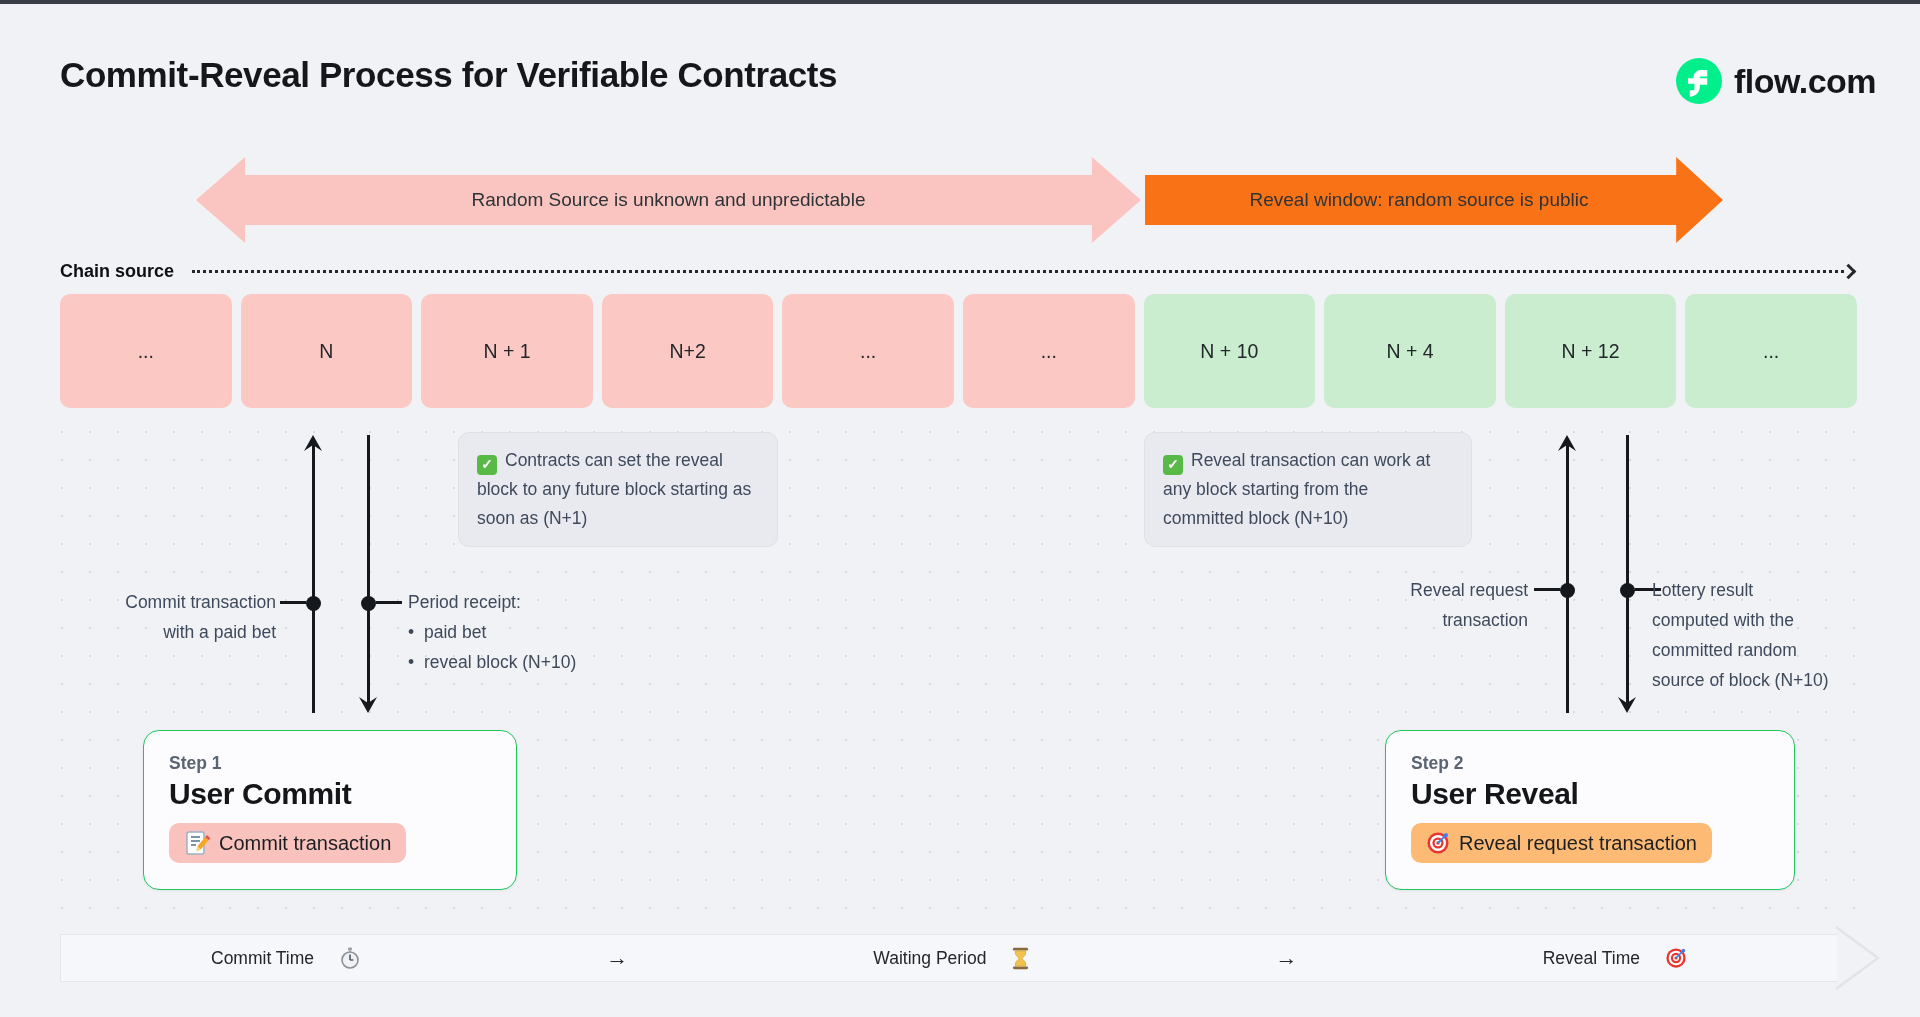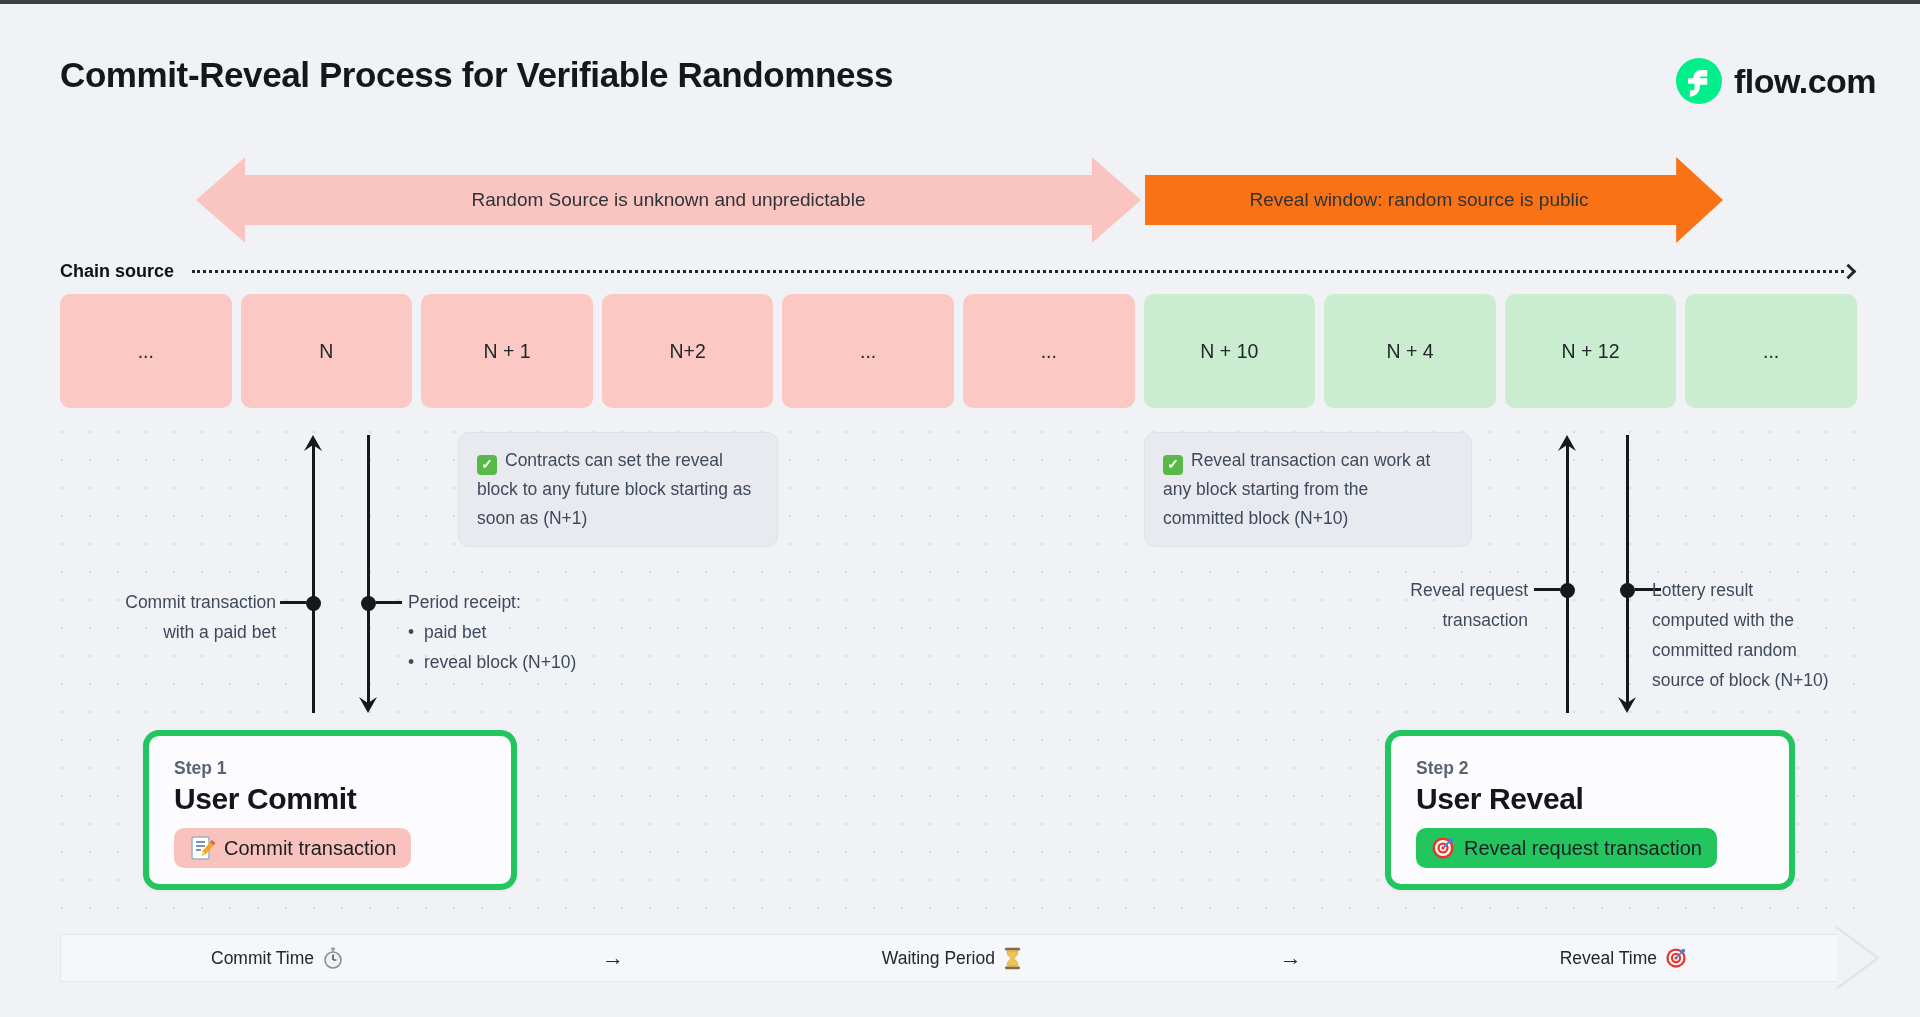--- a/index.html
+++ b/index.html
@@ -75,53 +75,53 @@
   .side-label.right-align { text-align:right; }
   .lbl-commit-up { right:1644px; top:587px; }
   .lbl-receipt { left:408px; top:587px; }
   .lbl-receipt li { list-style:none; padding-left:16px; position:relative; }
   .lbl-receipt li::before { content:"•"; position:absolute; left:0; top:0; }
   .lbl-reveal-up { right:392px; top:575px; }
   .lbl-reveal-down { left:1652px; top:575px; }
 
   
   .step-card {
-    position:absolute; background:#FCFCFE; border:6px solid #22c55e; border-radius:16px;
+    position:absolute; background:#FCFCFE; border:1px solid #22c55e; border-radius:16px;
     box-shadow:0 1px 3px rgba(20,24,40,0.06); padding:22px 25px;
   }
   .step-1 { left:143px; top:730px; width:374px; height:160px; }
   .step-2 { left:1385px; top:730px; width:410px; height:160px; }
   .step-eyebrow { font-size:17.5px; font-weight:700; color:#5A6472; }
   .step-title { font-size:30px; font-weight:800; color:#141619; letter-spacing:-0.4px; margin-top:3px; }
   .step-badge {
     display:inline-flex; align-items:center; gap:9px; margin-top:12px;
     height:40px; border-radius:10px; padding:0 15px; font-size:20px; color:#1B1E23;
   }
   .step-badge.pink { background:#F9C2BD; }
-  .step-badge.green { background:#22c55e; }
+  .step-badge.green { background:#fdba74; }
 
   
   .timeline {
     position:absolute; left:60px; top:934px; width:1777px; height:48px;
     background:#F6F7FA; border:1.5px solid #E4E6EB; border-right:none;
     display:flex; align-items:center; justify-content:space-between; padding:0 150px;
     font-size:17.5px; color:#23262B;
   }
-  .tl-seg { display:flex; align-items:center; gap:8px; }
+  .tl-seg { display:flex; align-items:center; gap:25px; }
   .tl-arrow { font-size:22px; }
   .tl-chevron { position:absolute; left:1833px; top:924px; }
 
   svg { display:block; }
 </style>
 </head>
 <body>
 
 <div class="topstrip"></div>
 
-<h1 class="page-title">Commit-Reveal Process for Verifiable Randomness</h1>
+<h1 class="page-title">Commit-Reveal Process for Verifiable Contracts</h1>
 <div class="brand">
   <span>
     <svg width="46" height="46" viewBox="0 0 50 50">
       <circle cx="25" cy="25" r="25" fill="#00EF8B"></circle>
       <path fill="#ffffff" d="M34 13h-7c-4.4 0-8 3.6-8 8v1h-6v7h6v2c0 2.2-1.8 4-4 4v7c6.1 0 11-4.9 11-11v-2h8v-7h-8v-1c0-.6.4-1 1-1h7z"></path>
       <rect x="13" y="28" width="7" height="7" fill="#00EF8B"></rect>
     </svg>
   </span>
   <span class="brand-name">flow.com</span>
 </div>

